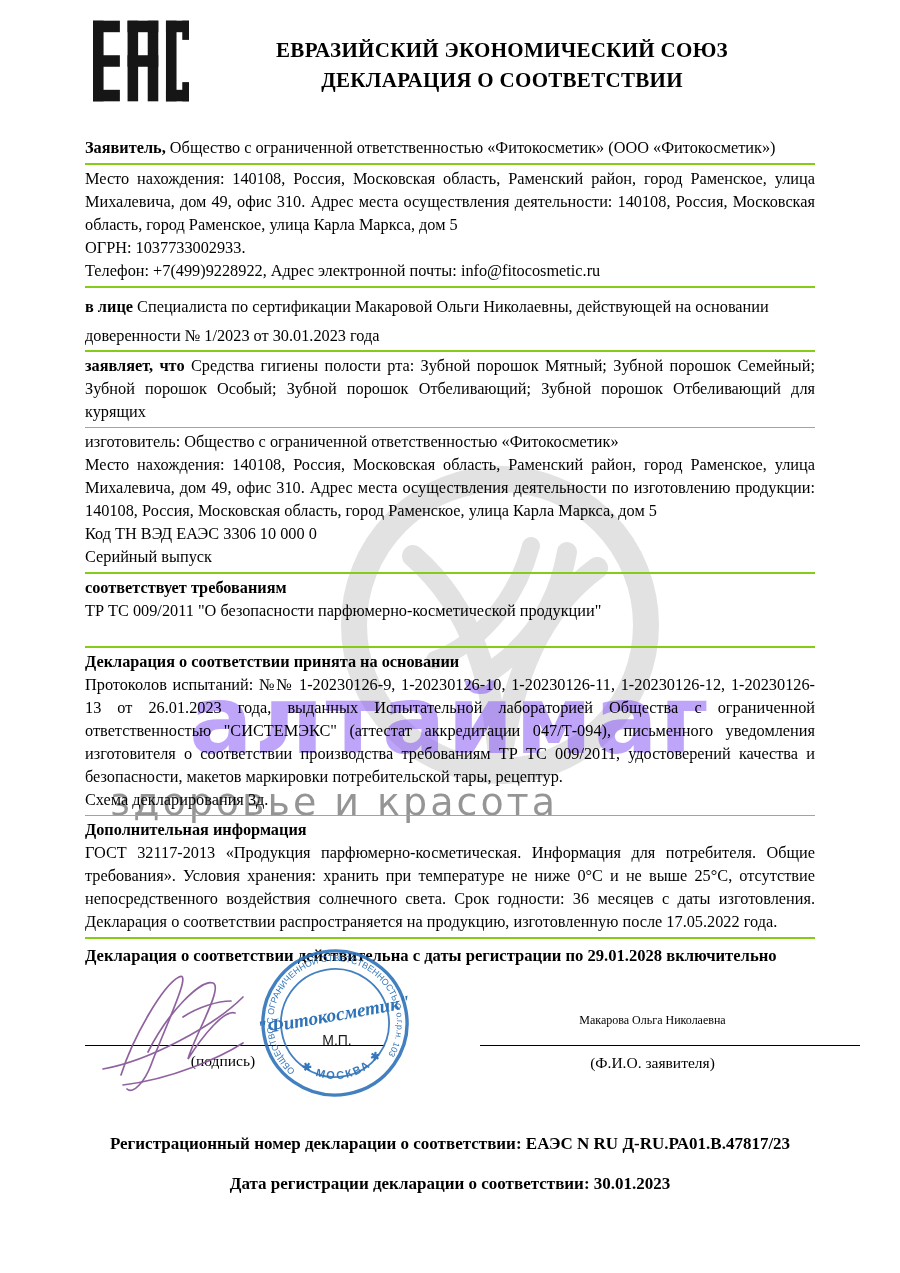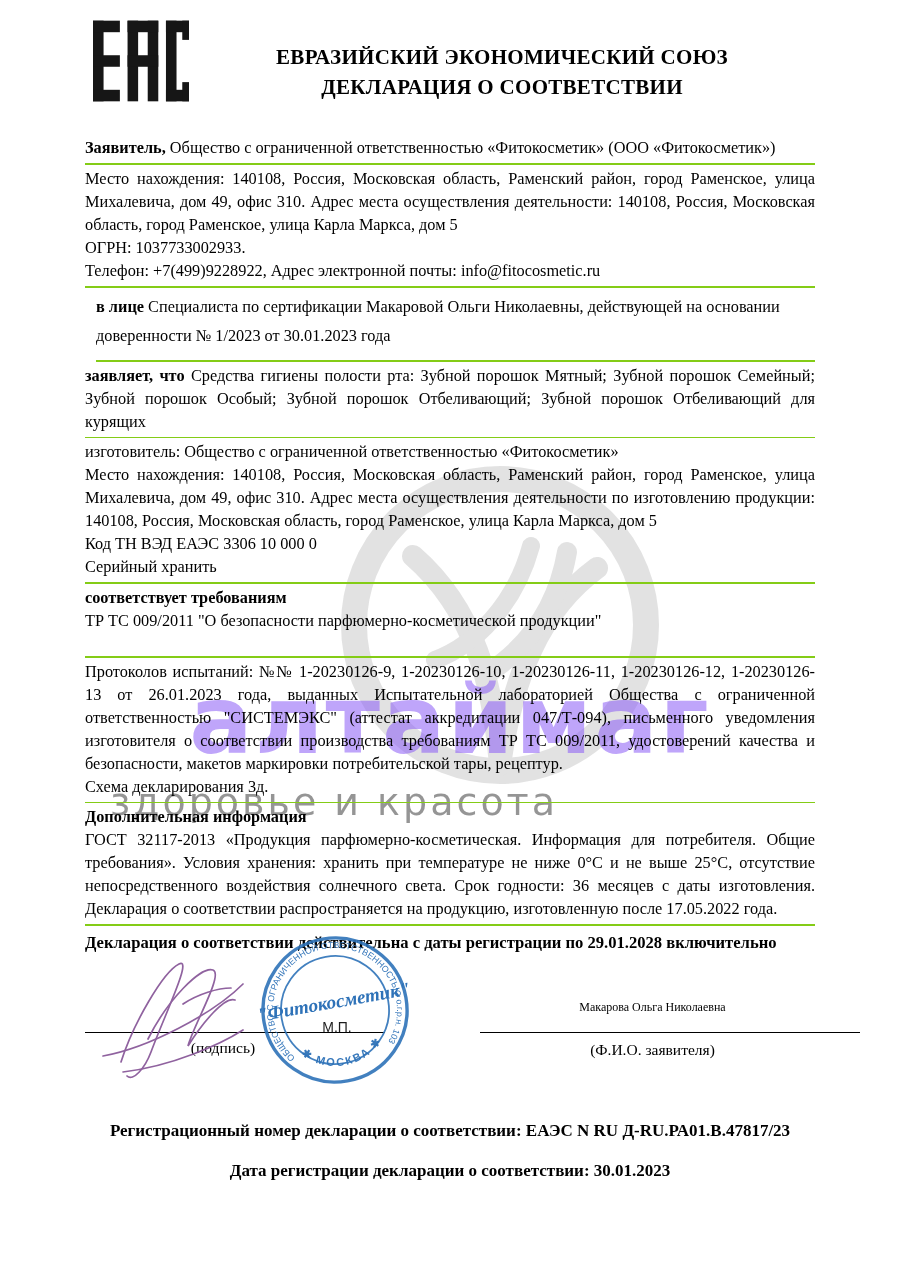--- a/index.html
+++ b/index.html
@@ -15,29 +15,29 @@
     font-family:"DejaVu Sans","Liberation Sans",sans-serif;font-weight:bold;
     font-size:94px;color:#8b5cf6;opacity:.55;letter-spacing:2px;
   }
   .wm-tagline{
     position:absolute;left:0;right:0;top:332px;text-align:left;
     font-family:"DejaVu Sans","Liberation Sans",sans-serif;
     font-size:38px;color:#404040;opacity:.55;letter-spacing:3px;
   }
   
   .content{position:relative;z-index:1;padding:0 85px;}
-  .header{display:flex;align-items:flex-end;padding-top:20px;}
+  .header{display:flex;align-items:center;padding-top:20px;}
   .eac-logo{width:96px;height:82px;margin-left:8px;flex:0 0 auto;}
   .titles{flex:1;text-align:center;font-weight:bold;font-size:21px;line-height:30px;padding-top:8px;letter-spacing:.3px;}
   .sections{margin-top:32px;font-size:16.3px;line-height:23px;}
   .sec{border-bottom:2px solid #84cc16;padding:2px 0 4px;}
   .sec.thin{border-bottom-width:1px;}
   .just{text-align:justify;}
   .lbl{font-weight:bold;}
-  .rep-sec{line-height:29px;padding:4px 0 10px;margin-left:11px;}
+  .rep-sec{line-height:29px;padding:4px 0 0;}
   .cmp-sec{padding-bottom:24px;}
   .validity{font-weight:bold;font-size:16.6px;padding:5px 0 2px;}
   
   .sig-row{position:relative;height:146px;}
   .sig-scribble{position:absolute;left:8px;top:-12px;width:230px;height:140px;z-index:3;}
   .stamp{position:absolute;left:150px;top:-46px;width:200px;height:200px;z-index:2;}
   .line-left{position:absolute;left:0;top:76px;width:300px;border-top:1.5px solid #000;}
   .cap-sign{position:absolute;left:48px;top:80px;width:180px;text-align:center;font-size:15.5px;}
   .fio-block{position:absolute;left:405px;top:0;width:325px;text-align:center;}
   .fio-name{position:absolute;left:0;right:0;top:40px;font-size:12px;}
@@ -113,29 +113,30 @@
 
       <div class="sec thin just">
         <span class="lbl">заявляет, что</span>
         <span>Средства гигиены полости рта: Зубной порошок Мятный; Зубной порошок Семейный; Зубной порошок Особый; Зубной порошок Отбеливающий; Зубной порошок Отбеливающий для курящих</span>
       </div>
 
       <div class="sec">
         <div>изготовитель: Общество с ограниченной ответственностью «Фитокосметик»</div>
         <div class="just">Место нахождения: 140108, Россия, Московская область, Раменский район, город Раменское, улица Михалевича, дом 49, офис 310. Адрес места осуществления деятельности по изготовлению продукции: 140108, Россия, Московская область, город Раменское, улица Карла Маркса, дом 5</div>
         <div>Код ТН ВЭД ЕАЭС 3306 10 000 0</div>
-        <div>Серийный хранить</div>
+        <div>Серийный выпуск</div>
       </div>
 
       <div class="sec cmp-sec">
         <div class="lbl">соответствует требованиям</div>
         <div>ТР ТС 009/2011 "О безопасности парфюмерно-косметической продукции"</div>
       </div>
 
       <div class="sec thin">
+        <div class="lbl">Декларация о соответствии принята на основании</div>
         <div class="just">Протоколов испытаний: №№ 1-20230126-9, 1-20230126-10, 1-20230126-11, 1-20230126-12, 1-20230126-13 от 26.01.2023 года, выданных Испытательной лабораторией Общества с ограниченной ответственностью "СИСТЕМЭКС" (аттестат аккредитации 047/Т-094), письменного уведомления изготовителя о соответствии производства требованиям ТР ТС 009/2011, удостоверений качества и безопасности, макетов маркировки потребительской тары, рецептур.</div>
         <div>Схема декларирования 3д.</div>
       </div>
 
       <div class="sec">
         <div class="lbl">Дополнительная информация</div>
         <div class="just">ГОСТ 32117-2013 «Продукция парфюмерно-косметическая. Информация для потребителя. Общие требования». Условия хранения: хранить при температуре не ниже 0°С и не выше 25°С, отсутствие непосредственного воздействия солнечного света. Срок годности: 36 месяцев с даты изготовления. Декларация о соответствии распространяется на продукцию, изготовленную после 17.05.2022 года.</div>
       </div>
 
       <div class="validity">Декларация о соответствии действительна с даты регистрации по 29.01.2028 включительно</div>

